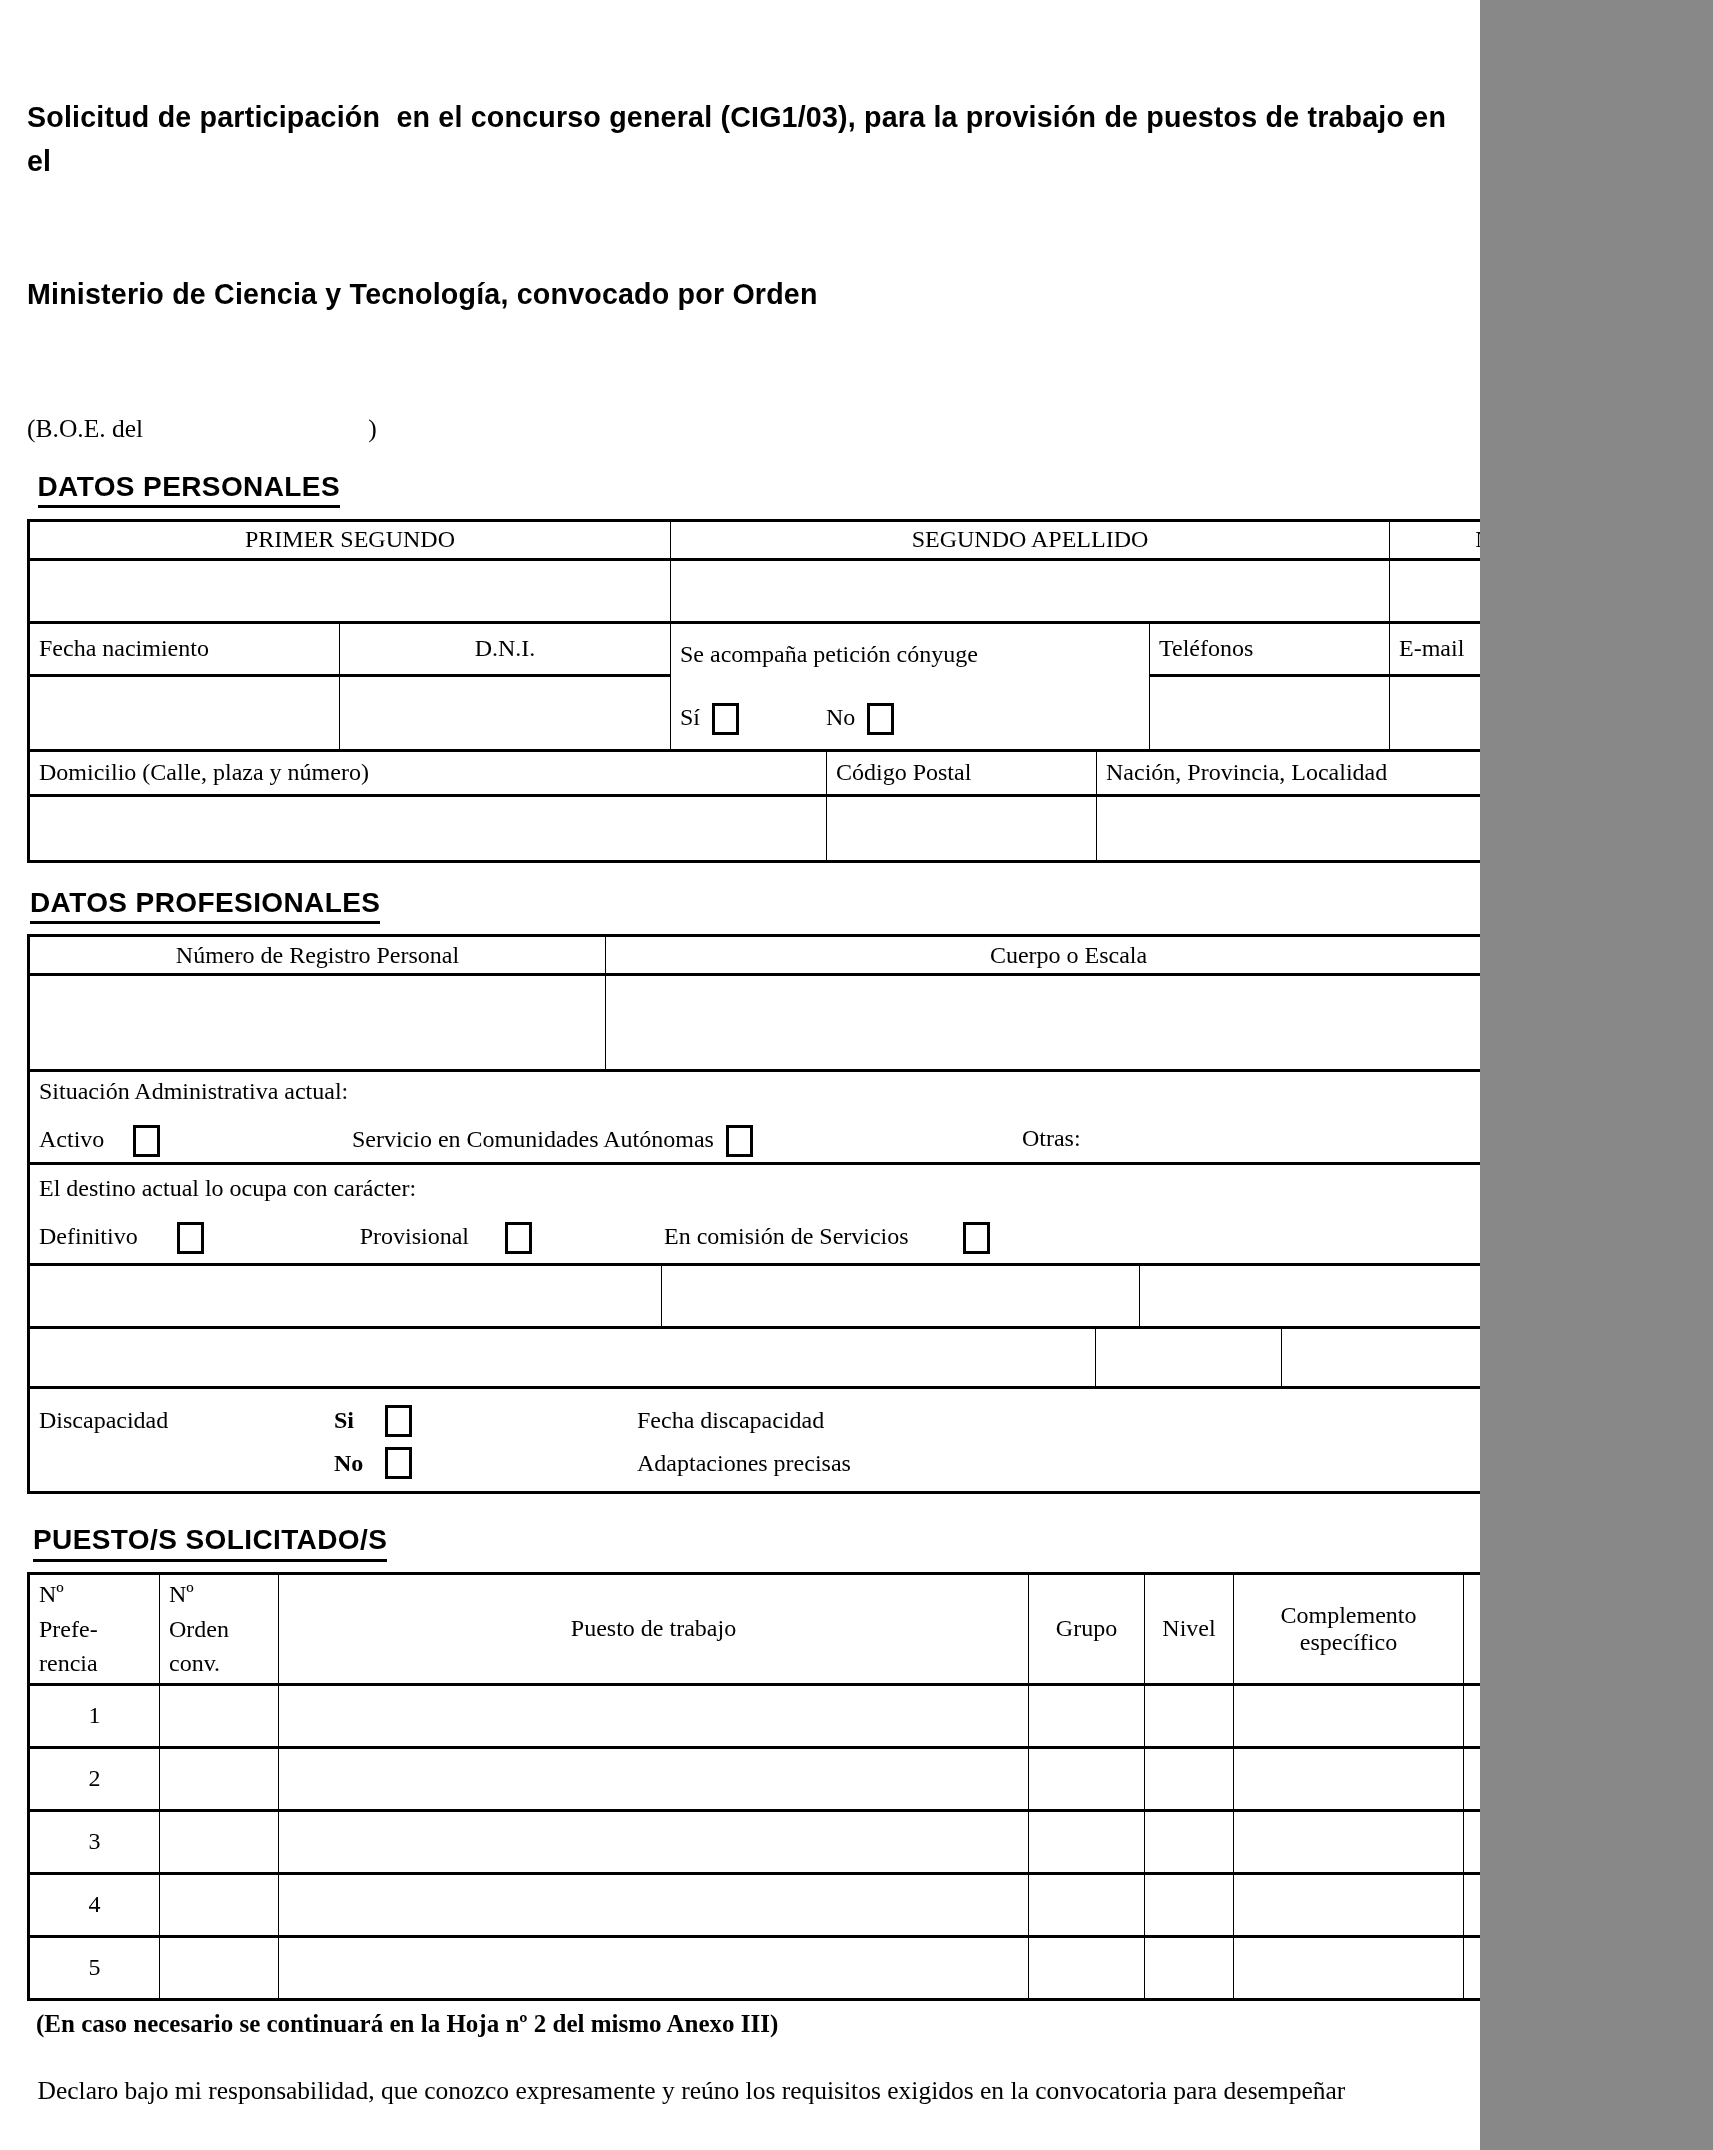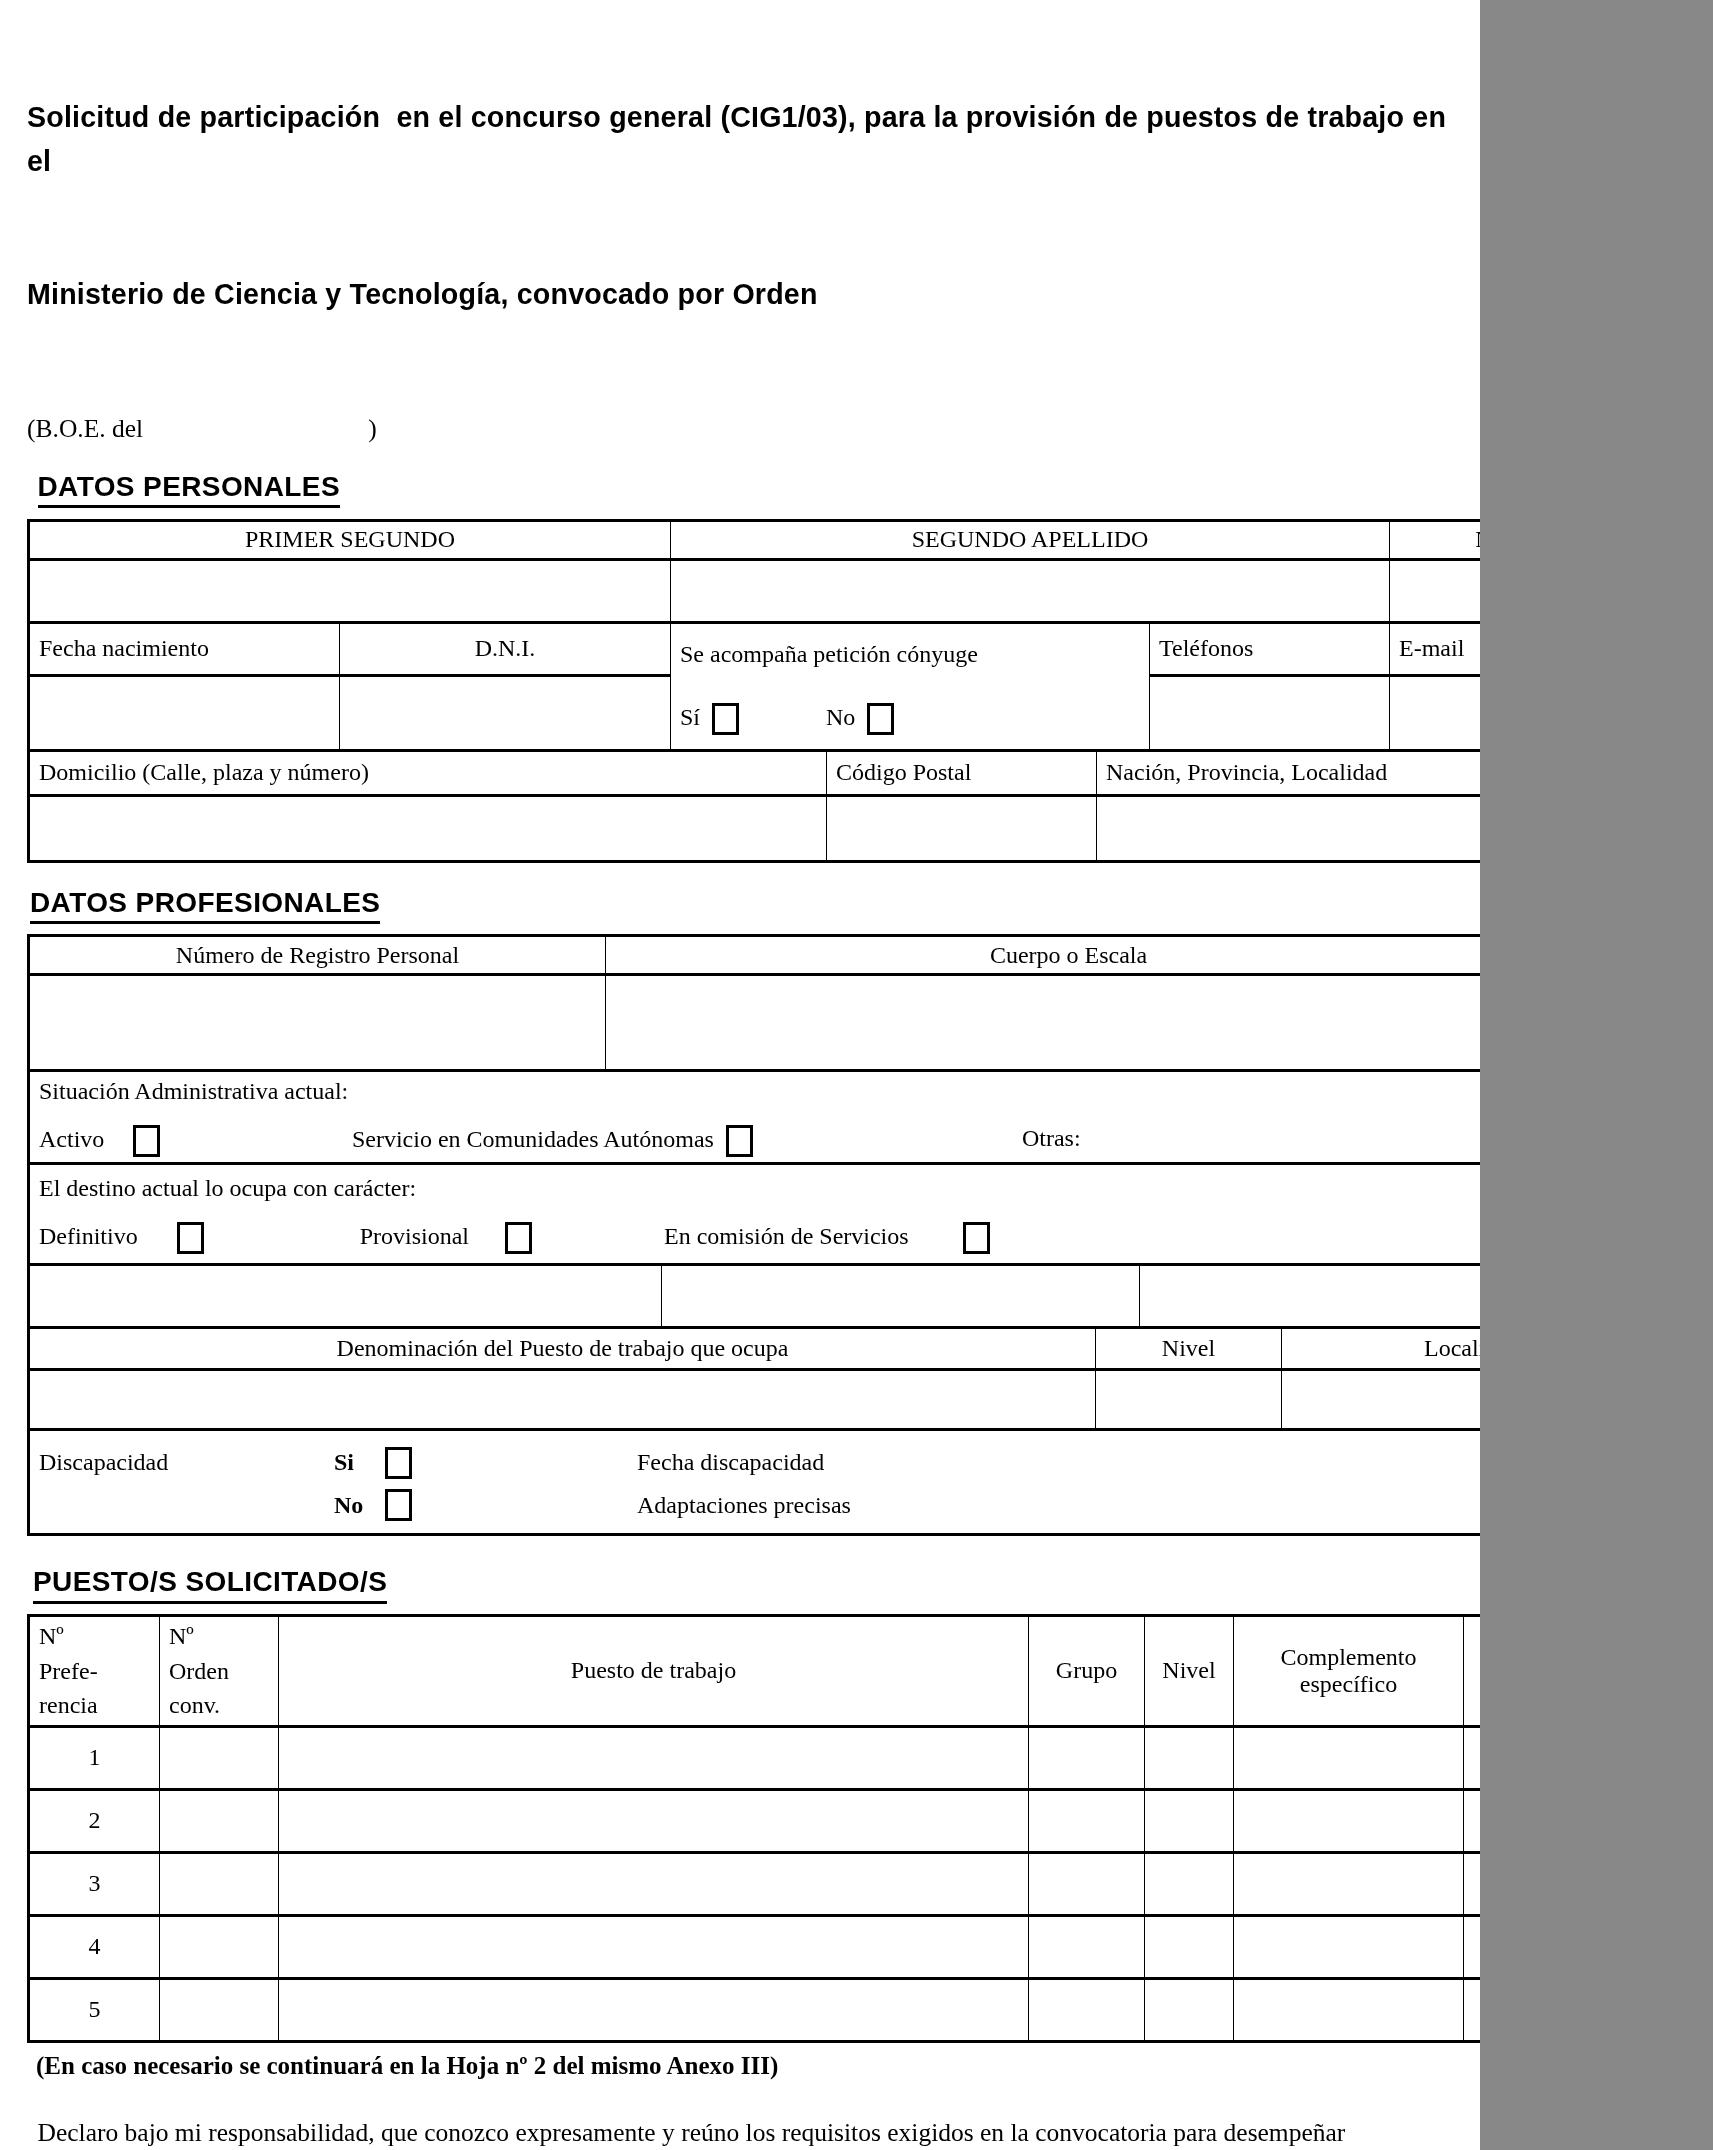--- a/index.html
+++ b/index.html
@@ -198,25 +198,20 @@
           <span class="grp" style="margin-left:126px">
             <span>En comisión de Servicios</span><span class="cb" style="margin-left:54px"></span>
           </span>
         </div>
       </td>
     </tr>
     <tr style="height:63px">
       <td colspan="2"></td>
       <td colspan="2"></td>
       <td colspan="3"></td>
-    </tr>
-    <tr style="height:42px">
-      <td colspan="3" class="ctr">Denominación del Puesto de trabajo que ocupa</td>
-      <td colspan="2" class="ctr">Nivel</td>
-      <td colspan="2" class="ctr">Localidad</td>
     </tr>
     <tr style="height:60px">
       <td colspan="3"></td>
       <td colspan="2"></td>
       <td colspan="2"></td>
     </tr>
     <tr style="height:105px">
       <td colspan="7" class="two-line-cell top">
         <div class="disc-flex" style="margin-top:3px;">
           <span class="w-disc">Discapacidad</span>

